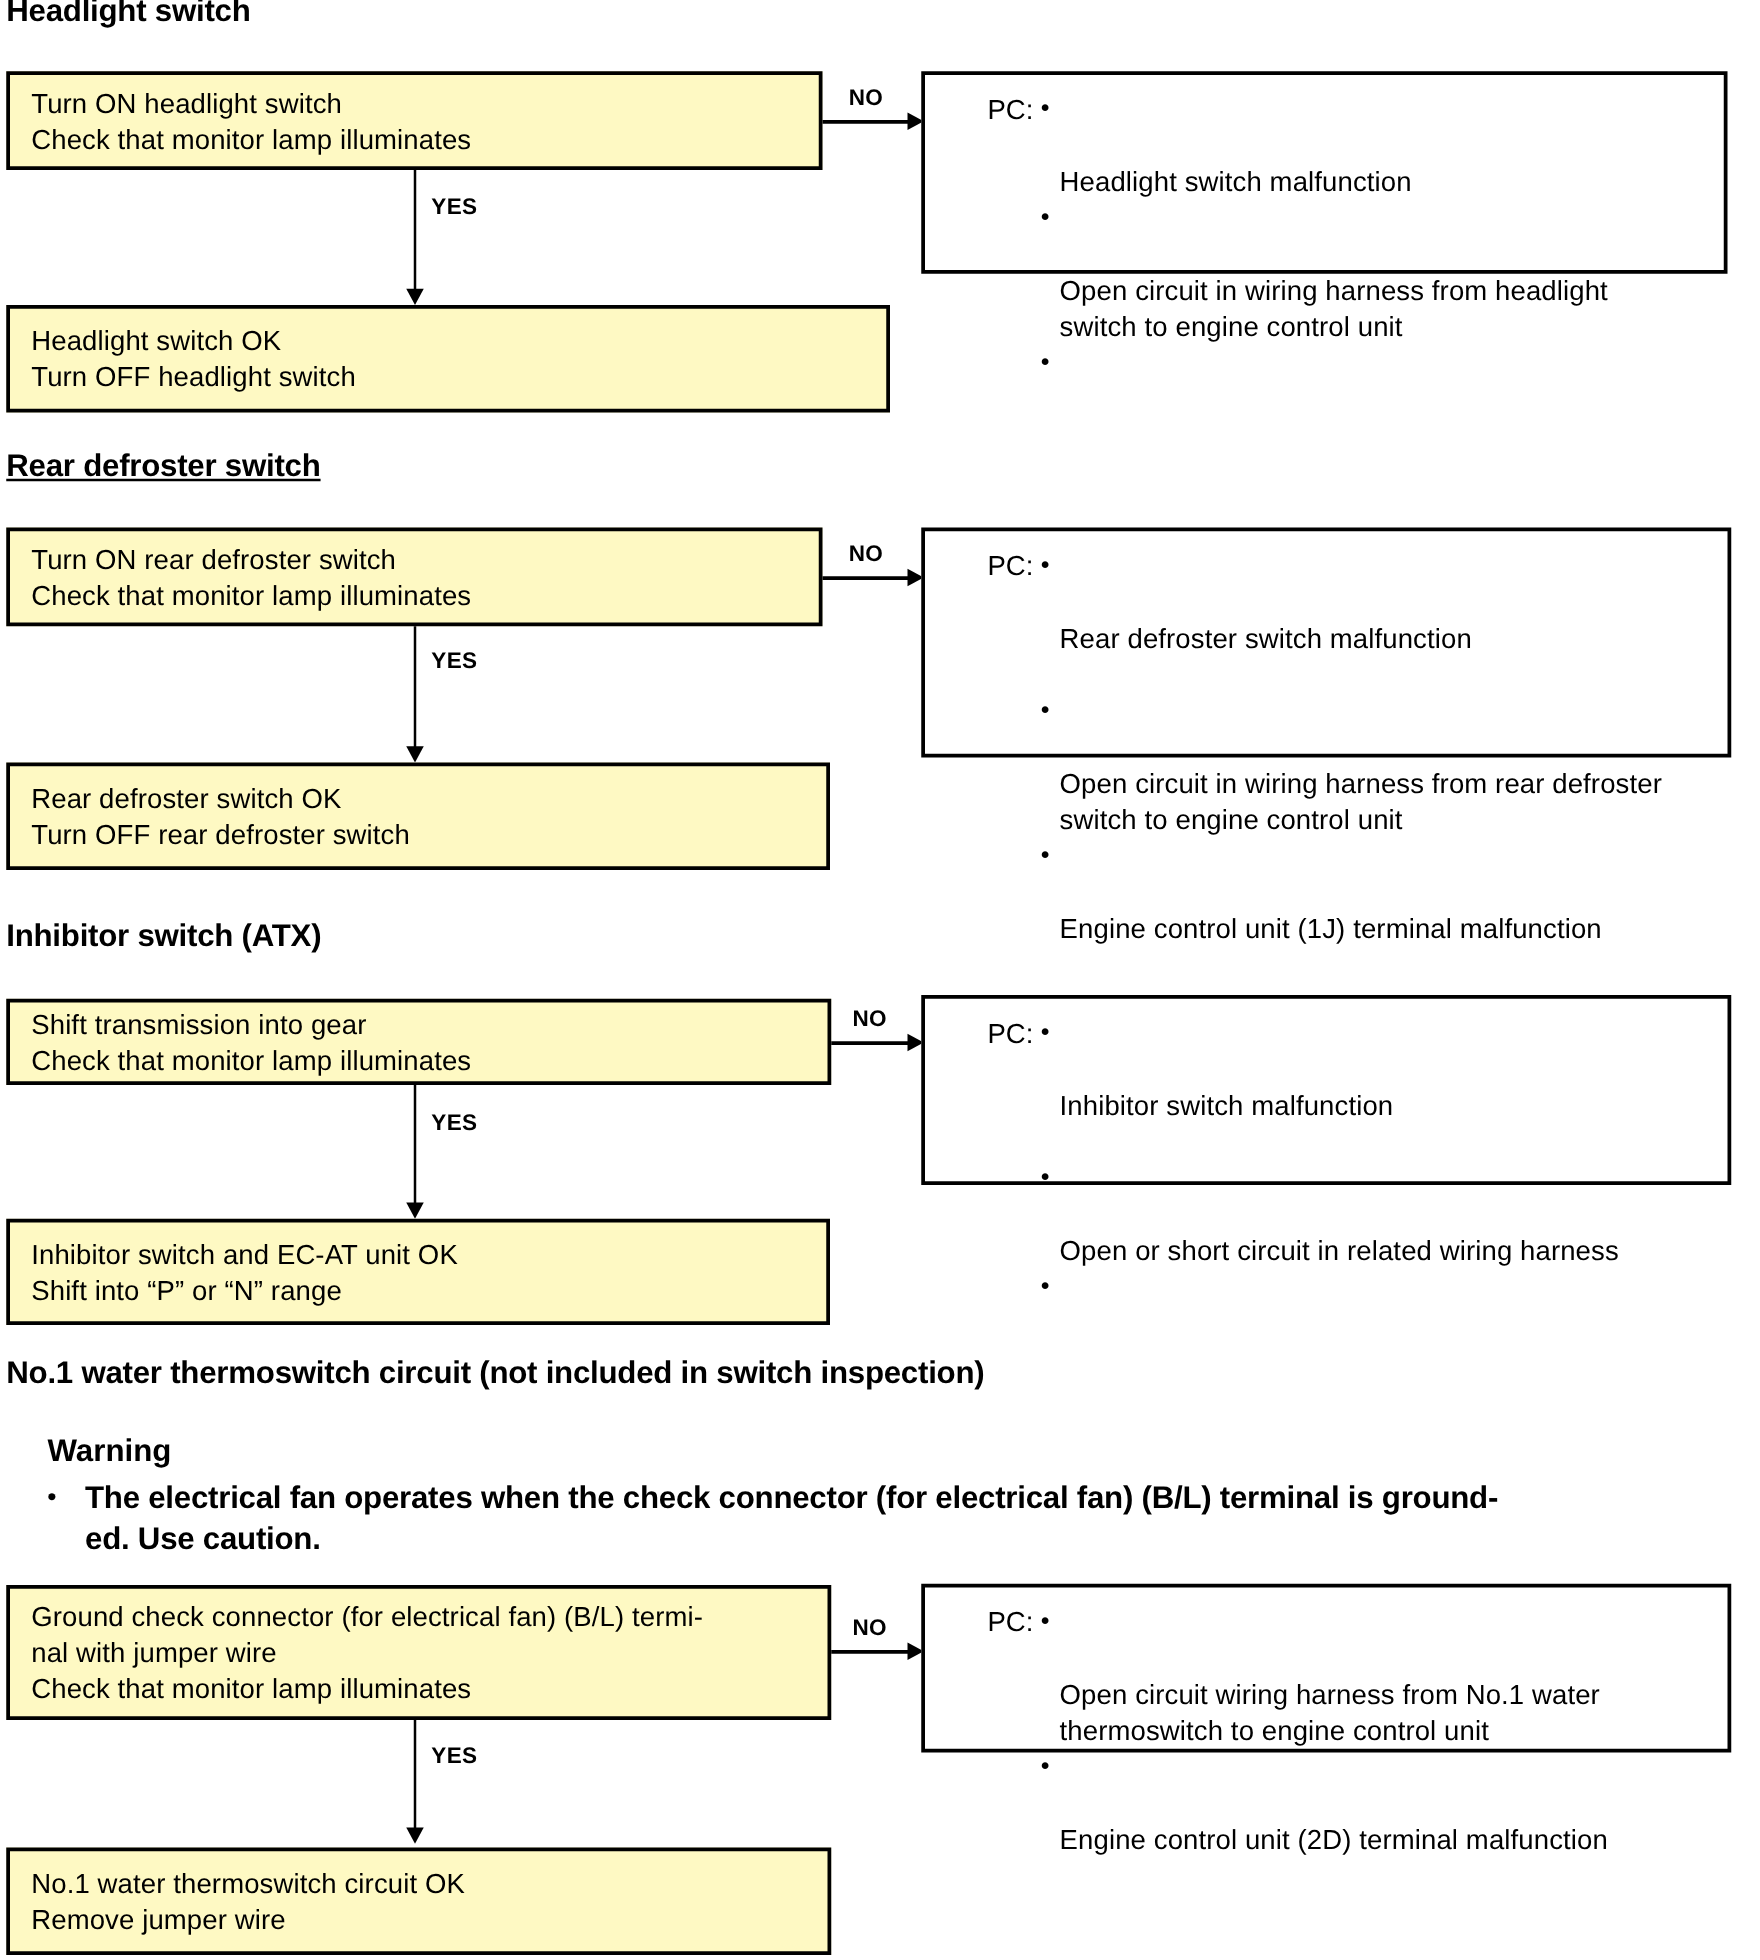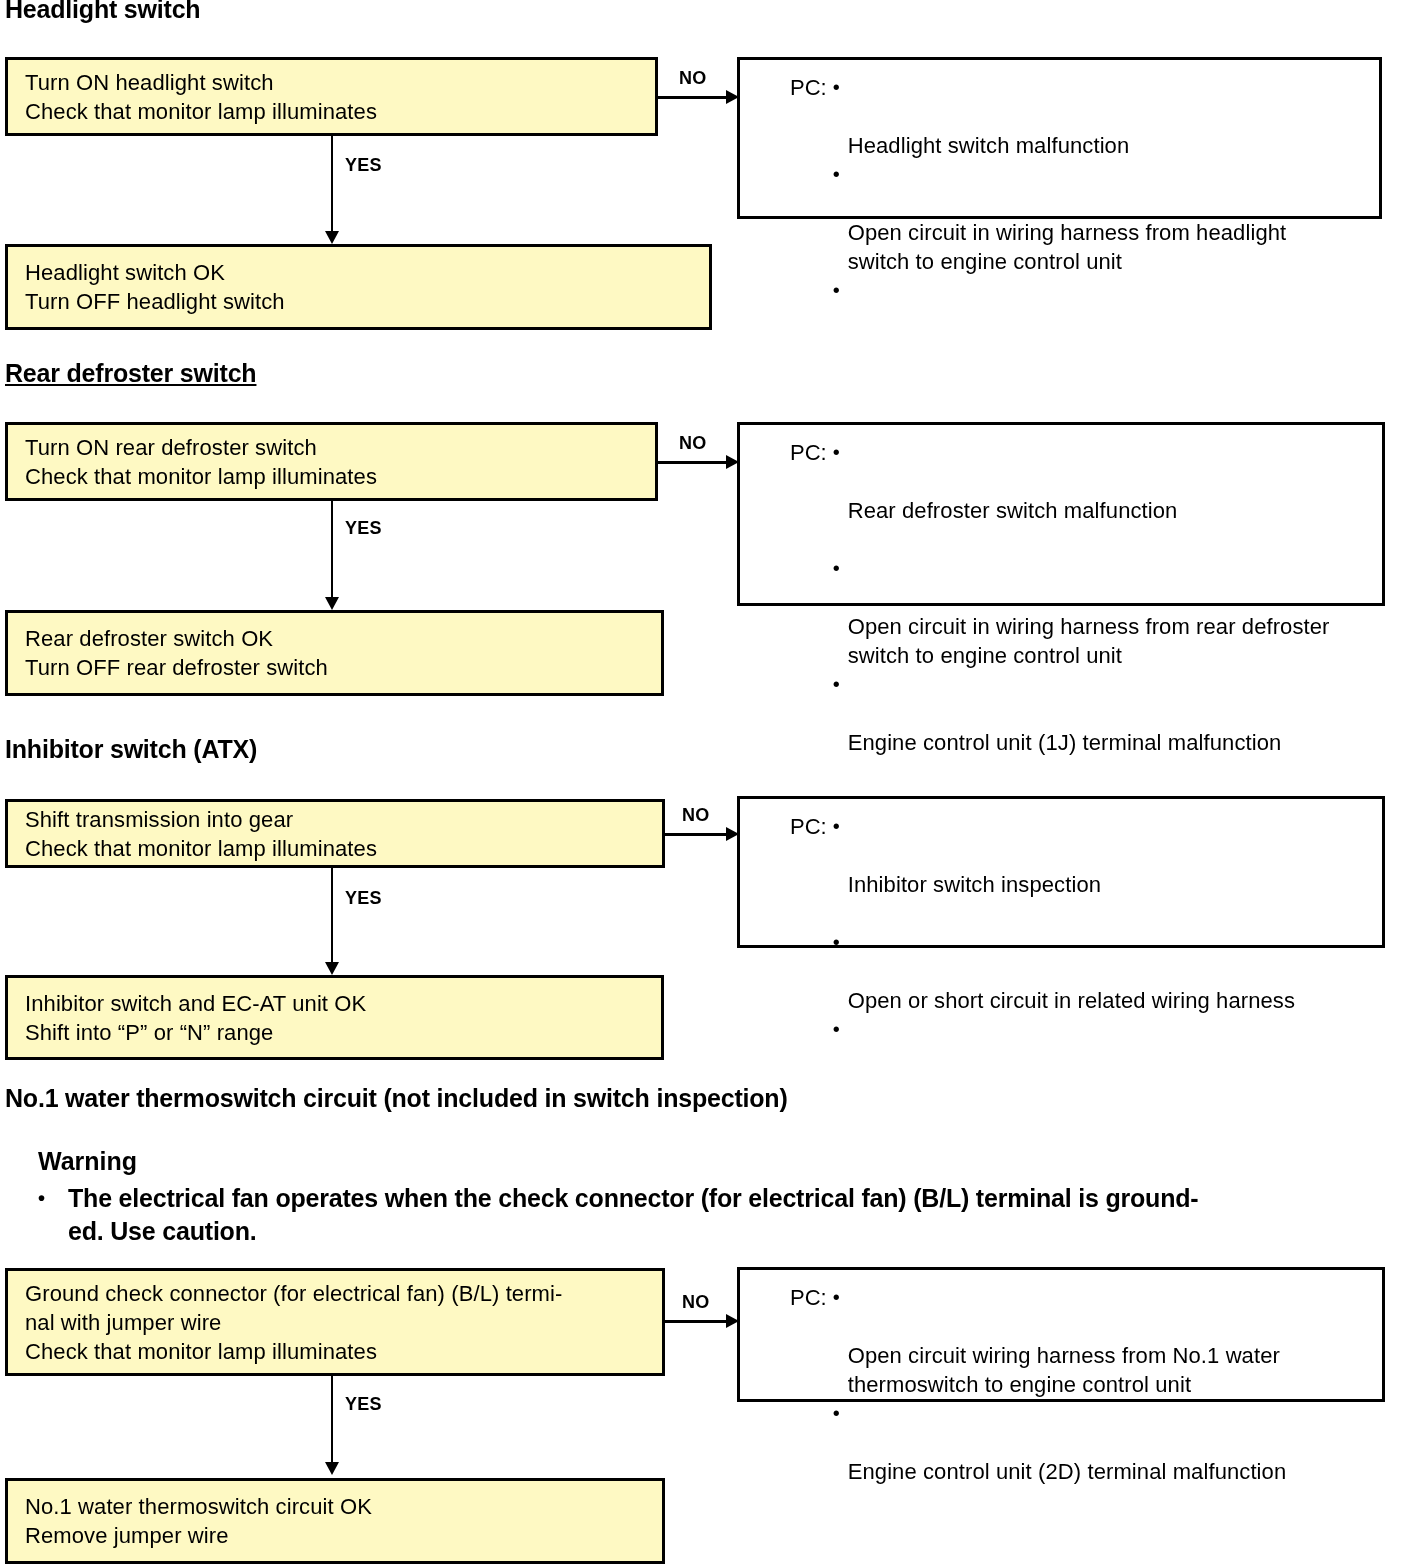--- a/index.html
+++ b/index.html
@@ -247,21 +247,21 @@
   <div class="h-line" style="left:665px; top:833px; width:63px;"></div>
   <div class="arrow-right" style="left:726px; top:827px;"></div>
   <div class="edge-label" style="left:682px; top:805px;">NO</div>
 
   <div class="pc-box" style="left:737px; top:796px; width:648px; height:152px;">
     <div class="pc-inner">
       <span class="pc-label">PC:</span>
       <div class="pc-list">
         <div class="pc-item">
           <span class="bullet">•</span>
-          <span>Inhibitor switch inspection</span>
+          <span>Inhibitor switch malfunction</span>
         </div>
         <div class="pc-item gap">
           <span class="bullet">•</span>
           <span>Open or short circuit in related wiring harness</span>
         </div>
         <div class="pc-item">
           <span class="bullet">•</span>
         </div>
       </div>
     </div>

